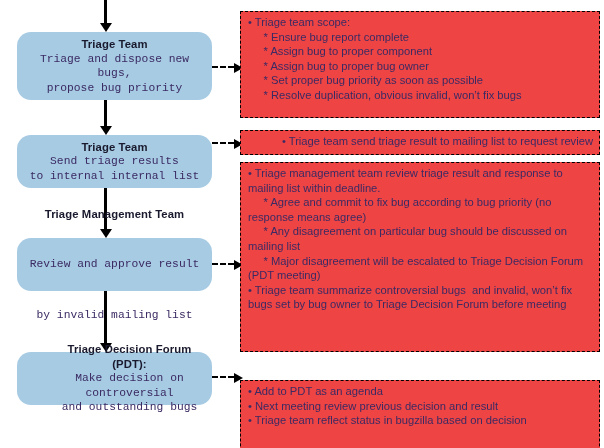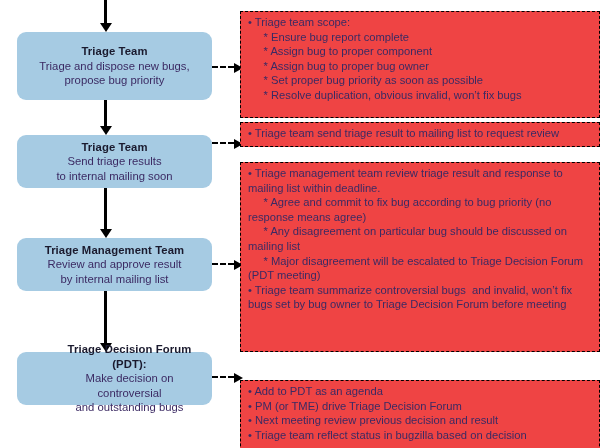--- a/index.html
+++ b/index.html
@@ -17,44 +17,45 @@
     background: #ffffff;
     overflow: hidden;
   }
 
   
   .pbox {
     position: absolute;
     left: 17px;
     width: 195px;
     background: #a6cbe3;
-    border-radius: 9px;
+    border-radius: 14px;
     box-sizing: border-box;
     display: flex;
     flex-direction: column;
     align-items: center;
     justify-content: center;
     text-align: center;
     color: #2a1b4d;
     font-size: 11.3px;
     line-height: 14.5px;
     padding: 2px 6px;
   }
   .pbox .ptitle {
     font-weight: bold;
     color: #1a1a2e;
     letter-spacing: .1px;
   }
   .pbox .pline {
     color: #3b2a63;
+    font-family: Liberation Mono, monospace;
   }
 
   #box1 { top: 32px;  height: 68px; }
   #box2 { top: 135px; height: 53px; }
-  #box3 { top: 238px; height: 53px; }
+  #box3 { top: 238px; height: 53px; gap: 36px; }
   #box4 { top: 352px; height: 53px; padding-left: 36px; }
 
   
   .vconn {
     position: absolute;
     left: 104px;
     width: 3px;
     background: #000000;
   }
   .vconn .head {
@@ -104,21 +105,21 @@
     border: 1.4px dashed #000000;
     background: #ef4444;
     color: #3b2a63;
     font-size: 11.2px;
     line-height: 14.6px;
     padding: 3px 6px 3px 7px;
   }
   .note .ln { white-space: pre-wrap; }
 
   #note1 { top: 11px;  height: 107px; }
-  #note2 { top: 122px; height: 25px; }
+  #note2 { top: 130px; height: 25px; text-align: right; }
   #note3 { top: 162px; height: 190px; }
   #note4 { top: 380px; height: 81px; }
 </style>
 </head>
 <body>
 
 <div id="canvas">
 
   <div class="vconn" id="v0">
     <div class="head"></div>
@@ -148,27 +149,27 @@
 
   <div class="pbox" id="box1">
     <div class="ptitle">Triage Team</div>
     <div class="pline">Triage and dispose new bugs,</div>
     <div class="pline">propose bug priority</div>
   </div>
 
   <div class="pbox" id="box2">
     <div class="ptitle">Triage Team</div>
     <div class="pline">Send triage results</div>
-    <div class="pline">to internal mailing soon</div>
+    <div class="pline">to internal internal list</div>
   </div>
 
   <div class="pbox" id="box3">
     <div class="ptitle">Triage Management Team</div>
     <div class="pline">Review and approve result</div>
-    <div class="pline">by internal mailing list</div>
+    <div class="pline">by invalid mailing list</div>
   </div>
 
   <div class="pbox" id="box4">
     <div class="ptitle">Triage Decision Forum (PDT):</div>
     <div class="pline">Make decision on controversial</div>
     <div class="pline">and outstanding bugs</div>
   </div>
 
   <div class="note" id="note1">
     <div class="ln">• Triage team scope:</div>
@@ -186,18 +187,17 @@
   <div class="note" id="note3">
     <div class="ln">• Triage management team review triage result and response to mailing list within deadline.</div>
     <div class="ln">     * Agree and commit to fix bug according to bug priority (no response means agree)</div>
     <div class="ln">     * Any disagreement on particular bug should be discussed on mailing list</div>
     <div class="ln">     * Major disagreement will be escalated to Triage Decision Forum (PDT meeting)</div>
     <div class="ln">• Triage team summarize controversial bugs  and invalid, won’t fix bugs set by bug owner to Triage Decision Forum before meeting</div>
   </div>
 
   <div class="note" id="note4">
     <div class="ln">• Add to PDT as an agenda</div>
-    <div class="ln">• PM (or TME) drive Triage Decision Forum</div>
     <div class="ln">• Next meeting review previous decision and result</div>
     <div class="ln">• Triage team reflect status in bugzilla based on decision</div>
   </div>
 
 </div>
 
 </body></html>

